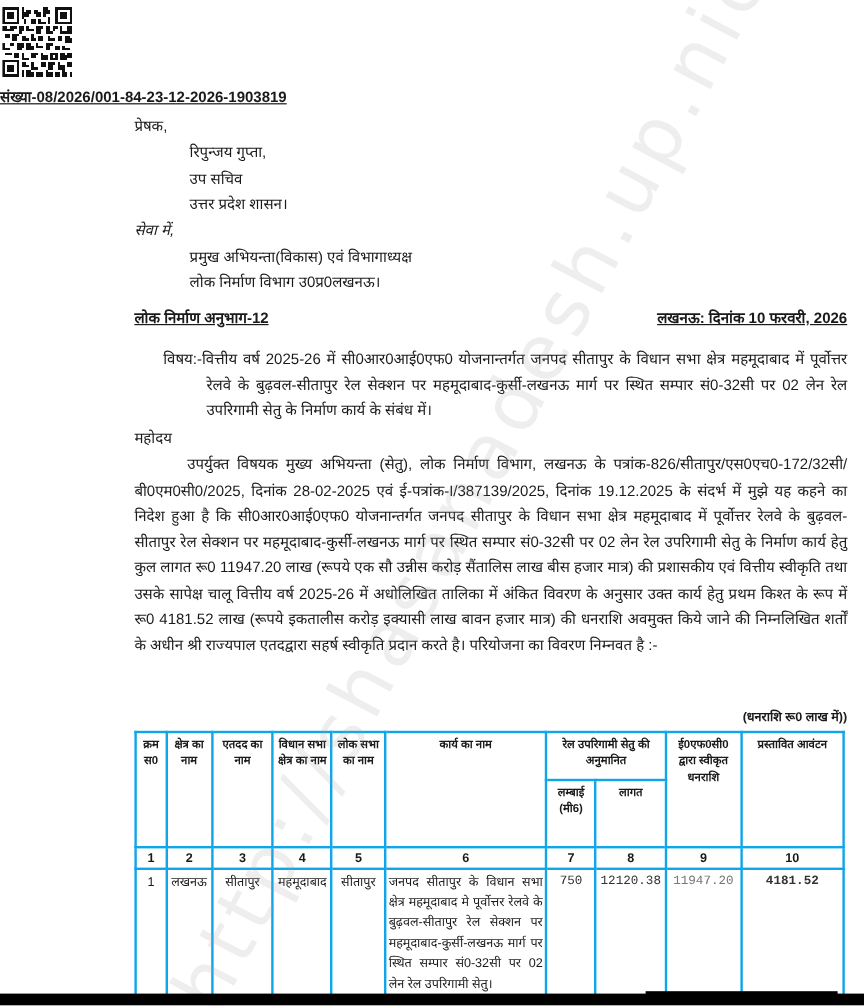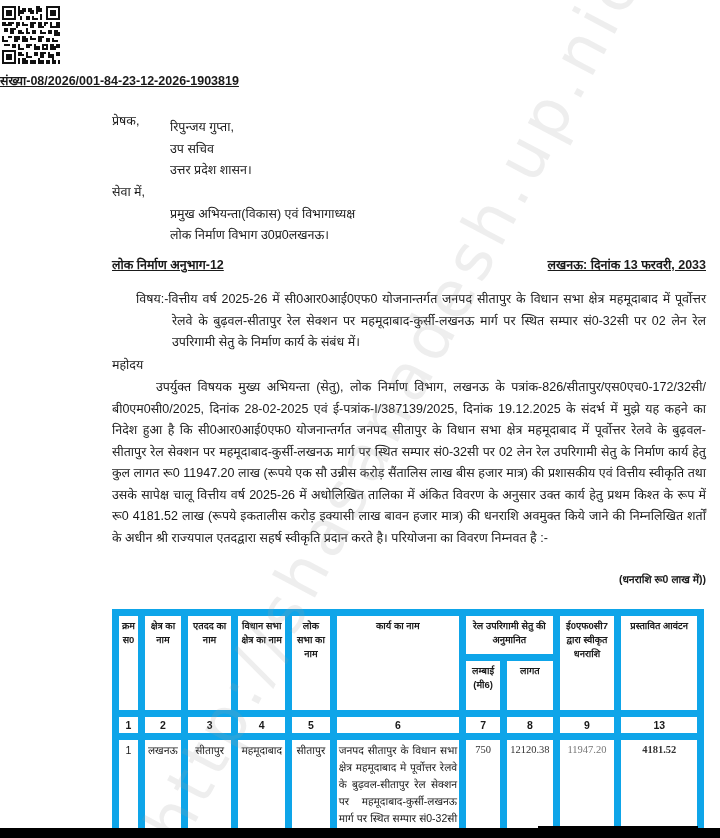--- a/index.html
+++ b/index.html
@@ -10,49 +10,49 @@
   }
   .qr {
     position: absolute; left: 2px; top: 0; width: 58px; height: 70px;
   }
   .ref {
     position: absolute; left: 0; right: 14px; top: 72px; 
     font-weight: bold; font-size: 12.5px; text-decoration: underline;
   }
   .page { position: absolute; left: 112px; right: 14px; top: 0; }
   .line { position: absolute; font-size: 12.5px; white-space: nowrap; }
-  .indent { left: 46px; margin-left: 12px; }
+  .indent { left: 46px; }
   .sec-head {
     position: absolute; top: 256px; left: 0; right: 0;
     font-weight: bold; font-size: 12.5px;
   }
   .sec-head .left { position: absolute; left: 0; text-decoration: underline; }
   .sec-head .right { position: absolute; right: 0; text-decoration: underline; }
   .para {
     position: absolute; left: 0; right: 0;
     font-size: 12.5px; line-height: 21.5px; text-align: justify;
   }
   .subject { top: 289px; padding-left: 36px; text-indent: -36px; margin-left: 24px; }
   .greeting { top: 355px; }
   .body-para { top: 377px; text-indent: 44px; }
   .unit-note {
-    position: absolute; right: 0; top: 572px; font-size: 10.5px; font-weight: bold;
+    position: absolute; right: 0; top: 590px; font-size: 10.5px; font-weight: bold;
   }
   table.detail {
     position: absolute; left: 0; top: 609px; width: 592px;
     border-collapse: collapse; font-size: 9.5px;
   }
   table.detail td, table.detail th {
-    border: 7px solid #0ea5e9; vertical-align: top; padding: 3px 3px;
+    border: 2px solid #0ea5e9; vertical-align: top; padding: 3px 3px;
     font-weight: bold; text-align: center; line-height: 14px;
   }
   table.detail tr.nums td { padding: 1px 3px; font-size: 10.5px; vertical-align: middle; }
   table.detail tr.row td { font-weight: normal; font-size: 10.5px; }
   table.detail td.work { text-align: justify; font-size: 10px; line-height: 17px; padding: 2px 2px; }
-  table.detail td.num { font-family: Liberation Serif, serif; font-size: 9px; color: #333; }
+  table.detail td.num { font-family: Liberation Mono, monospace; font-size: 9px; color: #333; }
   .watermark {
     position: absolute; font-size: 64px; color: rgba(160,160,160,0.18);
     white-space: nowrap; transform: rotate(-62deg); transform-origin: left top;
     left: 130px; top: 820px; letter-spacing: 6px; pointer-events: none;
     font-family: "DejaVu Sans", sans-serif;
   }
   .bottom-bar {
     position: absolute; left: 0; right: 0; top: 828px; height: 10px; background: #000;
   }
   .bottom-tab {
@@ -71,31 +71,31 @@
     <path d="M8 0h1v2h1v-1h2v2h-1v1h-2v1h-1zM13 1h2v1h1v2h-2v-1h-1zM17 0h2v1h1v2h-2v1h-1zM9 5h1v2h-1zM12 5h2v2h-2zM15 5h1v1h2v1h-3zM19 4h1v3h-1z"></path>
     <path d="M0 8h2v1h1v1h-3zM3 8h3v1h-1v1h-2zM7 8h2v2h-1v1h-1zM10 8h1v1h2v1h-3zM14 8h3v1h-1v2h-2zM18 8h2v2h1v1h-3zM21 8h2v1h-1v1h-1zM24 8h1v2h2v-2h2v3h-5zM1 11h2v2h-2zM4 11h3v1h-1v2h-2zM8 12h2v1h1v1h-3zM12 11h1v2h1v1h-2zM15 12h2v2h-2zM19 12h1v1h2v1h-3zM23 12h2v2h-2zM26 12h2v1h1v2h-3z"></path>
     <path d="M0 15h1v2h2v1h-3zM3 15h2v1h-2zM6 15h3v2h-1v1h-2zM10 15h2v1h1v2h-3zM14 15h1v1h2v1h-3zM18 15h3v1h-1v2h-2zM22 16h2v2h-2zM25 16h1v1h2v1h-3zM1 19h3v1h-3zM5 19h2v2h-2zM8 19h1v2h2v1h-3zM12 19h3v1h-1v1h-2zM16 19h1v1h2v2h-3zM20 19h3v3h-3zM21 20v1h1v-1zM24 19h2v1h1v2h-3zM27 19h2v2h-2z"></path>
     <path d="M8 23h2v1h1v1h-3zM12 23h1v2h2v1h-3zM16 23h2v2h-2zM19 23h3v1h-1v2h-2zM23 23h1v1h2v2h-3zM27 23h2v2h-2zM8 26h1v3h-1zM10 26h2v1h1v2h-3zM14 27h3v2h-3zM18 26h1v1h2v2h-3zM22 27h2v2h-2zM25 26h1v1h1v2h-2zM28 27h1v2h-1z"></path>
   </g>
 </svg>
 
 <div class="ref">संख्या-08/2026/001-84-23-12-2026-1903819</div>
 
 <div class="page">
-  <div class="line" style="top:96px; left:0;margin-top:16px;">प्रेषक,</div>
+  <div class="line" style="top:96px; left:0;">प्रेषक,</div>
   <div class="line indent" style="top:118px;">रिपुन्जय गुप्ता,</div>
   <div class="line indent" style="top:140px;">उप सचिव</div>
   <div class="line indent" style="top:161px;text-align:right;">उत्तर प्रदेश शासन।</div>
-  <div class="line" style="top:183px; left:0;">सेवा में,</div>
+  <div class="line" style="top:183px; left:0;font-style:italic;">सेवा में,</div>
   <div class="line indent" style="top:205px;text-align:right;">प्रमुख अभियन्ता(विकास) एवं विभागाध्यक्ष</div>
   <div class="line indent" style="top:226px;">लोक निर्माण विभाग उ0प्र0लखनऊ।</div>
 
   <div class="sec-head">
     <span class="left">लोक निर्माण अनुभाग-12</span>
-    <span class="right">लखनऊ: दिनांक 13 फरवरी, 2033</span>
+    <span class="right">लखनऊ: दिनांक 10 फरवरी, 2026</span>
   </div>
 
   <div class="para subject">विषय:-वित्तीय वर्ष 2025-26 में सी0आर0आई0एफ0 योजनान्तर्गत जनपद सीतापुर के विधान सभा क्षेत्र महमूदाबाद में पूर्वोत्तर रेलवे के बुढ़वल-सीतापुर रेल सेक्शन पर महमूदाबाद-कुर्सी-लखनऊ मार्ग पर स्थित सम्पार सं0-32सी पर 02 लेन रेल उपरिगामी सेतु के निर्माण कार्य के संबंध में।</div>
   <div class="para greeting">महोदय</div>
   <div class="para body-para">उपर्युक्त विषयक मुख्य अभियन्ता (सेतु), लोक निर्माण विभाग, लखनऊ के पत्रांक-826/सीतापुर/एस0एच0-172/32सी/बी0एम0सी0/2025, दिनांक 28-02-2025 एवं ई-पत्रांक-I/387139/2025, दिनांक 19.12.2025 के संदर्भ में मुझे यह कहने का निदेश हुआ है कि सी0आर0आई0एफ0 योजनान्तर्गत जनपद सीतापुर के विधान सभा क्षेत्र महमूदाबाद में पूर्वोत्तर रेलवे के बुढ़वल-सीतापुर रेल सेक्शन पर महमूदाबाद-कुर्सी-लखनऊ मार्ग पर स्थित सम्पार सं0-32सी पर 02 लेन रेल उपरिगामी सेतु के निर्माण कार्य हेतु कुल लागत रू0 11947.20 लाख (रूपये एक सौ उन्नीस करोड़ सैंतालिस लाख बीस हजार मात्र) की प्रशासकीय एवं वित्तीय स्वीकृति तथा उसके सापेक्ष चालू वित्तीय वर्ष 2025-26 में अधोलिखित तालिका में अंकित विवरण के अनुसार उक्त कार्य हेतु प्रथम किश्त के रूप में रू0 4181.52 लाख (रूपये इकतालीस करोड़ इक्यासी लाख बावन हजार मात्र) की धनराशि अवमुक्त किये जाने की निम्नलिखित शर्तों के अधीन श्री राज्यपाल एतदद्वारा सहर्ष स्वीकृति प्रदान करते है। परियोजना का विवरण निम्नवत है :-</div>
 
   <div class="unit-note">(धनराशि रू0 लाख में))</div>
 
   <table class="detail">
     <colgroup>
@@ -112,38 +112,38 @@
     </colgroup>
     <tbody>
         <tr>
       <td rowspan="2" style="height:88px">क्रम स0</td>
       <td rowspan="2">क्षेत्र का नाम</td>
       <td rowspan="2">एतदद का नाम</td>
       <td rowspan="2">विधान सभा क्षेत्र का नाम</td>
       <td rowspan="2">लोक सभा का नाम</td>
       <td rowspan="2">कार्य का नाम</td>
       <td colspan="2" style="height:32px">रेल उपरिगामी सेतु की अनुमानित</td>
-      <td rowspan="2">ई0एफ0सी7 द्वारा स्वीकृत धनराशि</td>
+      <td rowspan="2">ई0एफ0सी0 द्वारा स्वीकृत धनराशि</td>
       <td rowspan="2">प्रस्तावित आवंटन</td>
     </tr>
     <tr>
       <td>लम्बाई (मी6)</td>
       <td>लागत</td>
     </tr>
     <tr class="nums">
       <td>1</td>
       <td>2</td>
       <td>3</td>
       <td>4</td>
       <td>5</td>
       <td>6</td>
       <td>7</td>
       <td>8</td>
       <td>9</td>
-      <td>13</td>
+      <td>10</td>
     </tr>
     <tr class="row">
       <td>1</td>
       <td>लखनऊ</td>
       <td>सीतापुर</td>
       <td>महमूदाबाद</td>
       <td>सीतापुर</td>
       <td class="work">जनपद सीतापुर के विधान सभा क्षेत्र महमूदाबाद मे पूर्वोत्तर रेलवे के बुढ़वल-सीतापुर रेल सेक्शन पर महमूदाबाद-कुर्सी-लखनऊ मार्ग पर स्थित सम्पार सं0-32सी पर 02 लेन रेल उपरिगामी सेतु।</td>
       <td class="num">750</td>
       <td class="num">12120.38</td>

